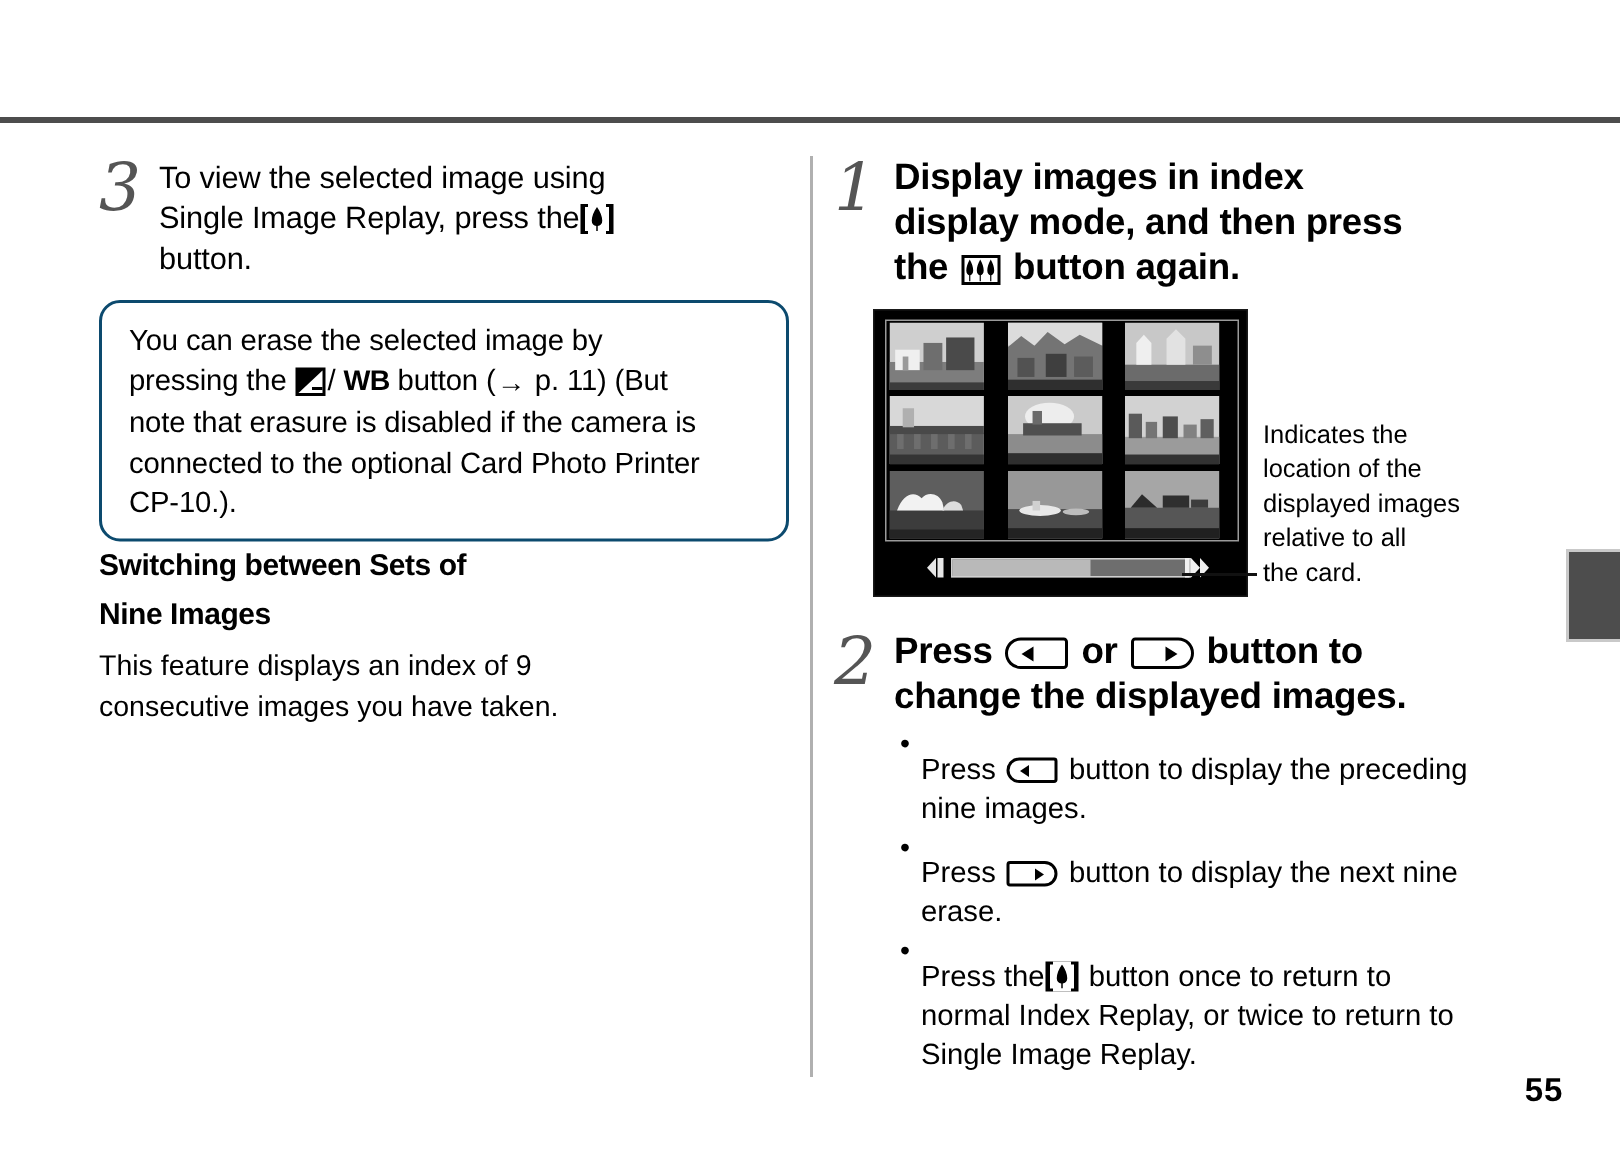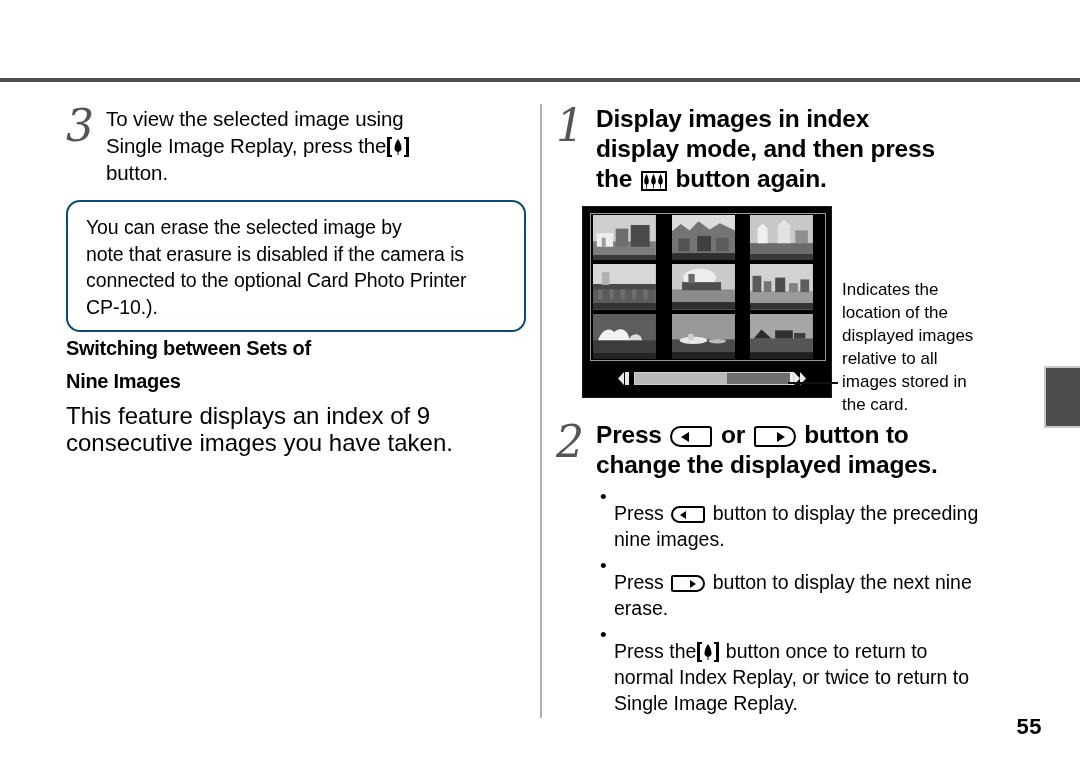--- a/index.html
+++ b/index.html
@@ -162,21 +162,21 @@
 
   
   #section-heading {
     font-size:20px;
     font-weight:bold;
     line-height:33px;
     letter-spacing:-0.3px;
   }
   #section-body {
     margin-top:4px;
-    font-size:24px;
+    font-size:19px;
     line-height:27px;
   }
 
   
   #illustration {
     position:relative;
     margin-top:12px;
     height:196px;
   }
   #lcd {
@@ -256,20 +256,27 @@
                 <path d="M4.5 0 C2.3 3 1 6.5 1 9.2 C1 11.4 2.4 12.6 4.0 12.7 L4.0 16 L5.0 16 L5.0 12.7 C6.6 12.6 8 11.4 8 9.2 C8 6.5 6.7 3 4.5 0 Z" fill="#000"></path>
               </svg></span>
         </div>
         <div>button.</div>
       </div>
     </div>
   </div>
 
   <div id="note-box">
     <div>You can erase the selected image by</div>
+    <div>
+      <span>pressing the</span>
+      <span class="icon-exp"><span class="plus"></span><span class="plusv"></span><span class="minus"></span></span><span>/</span>
+      <span class="wb-label">WB</span>
+      <span>button (</span><span class="arrow-ref">→</span>
+      <span>p. 11</span><span>) (But</span>
+    </div>
     <div>note that erasure is disabled if the camera is</div>
     <div>connected to the optional Card Photo Printer</div>
     <div>CP-10.).</div>
   </div>
 
   <div id="section-heading">
     <div>Switching between Sets of</div>
     <div>Nine Images</div>
   </div>
   <div id="section-body">
@@ -423,21 +430,20 @@
       </div>
     </div>
 
     <div id="leader-line"></div>
 
     <div id="annotation">
       <div>Indicates the</div>
       <div>location of the</div>
       <div>displayed images</div>
       <div>relative to all</div>
-      <div>images stored in</div>
       <div>the card.</div>
     </div>
   </div>
 
   <div class="step" style="margin-top:18px;">
     <div class="step-num">2</div>
     <div class="step-body">
       <div class="step-title">
         <span>Press</span>
         <span class="btn-left"></span>

